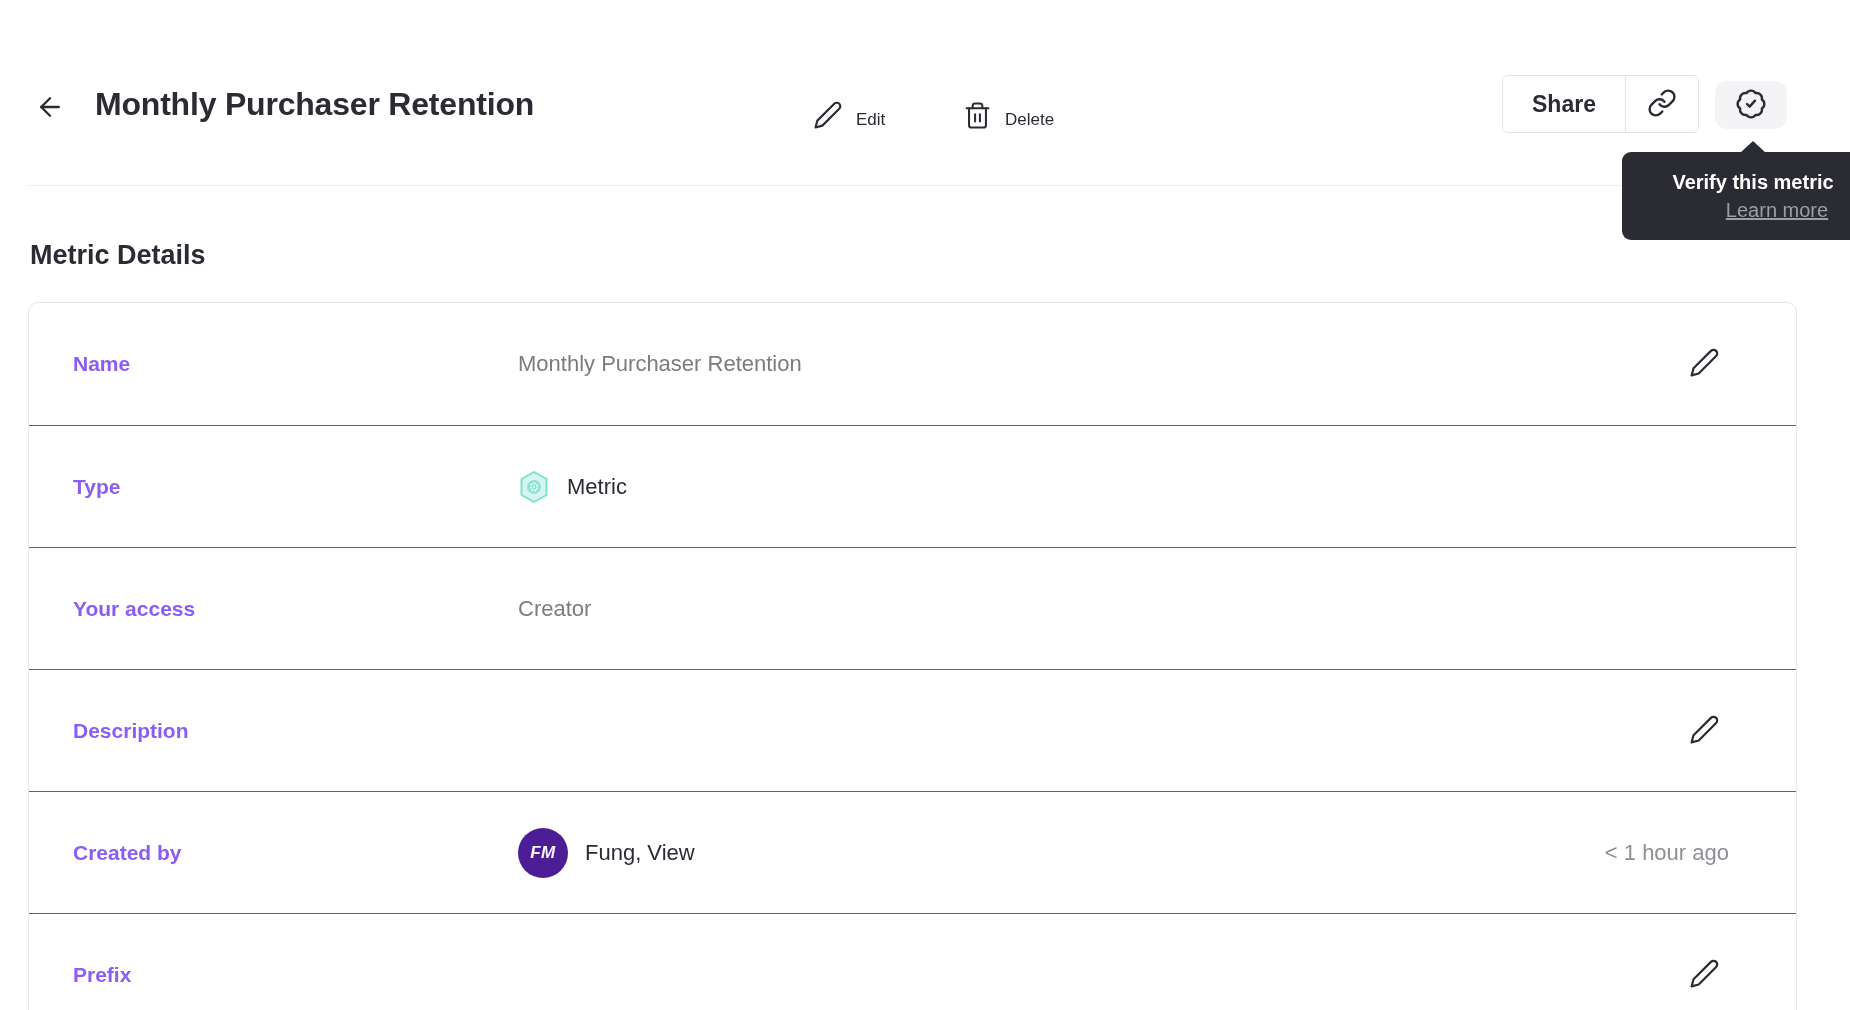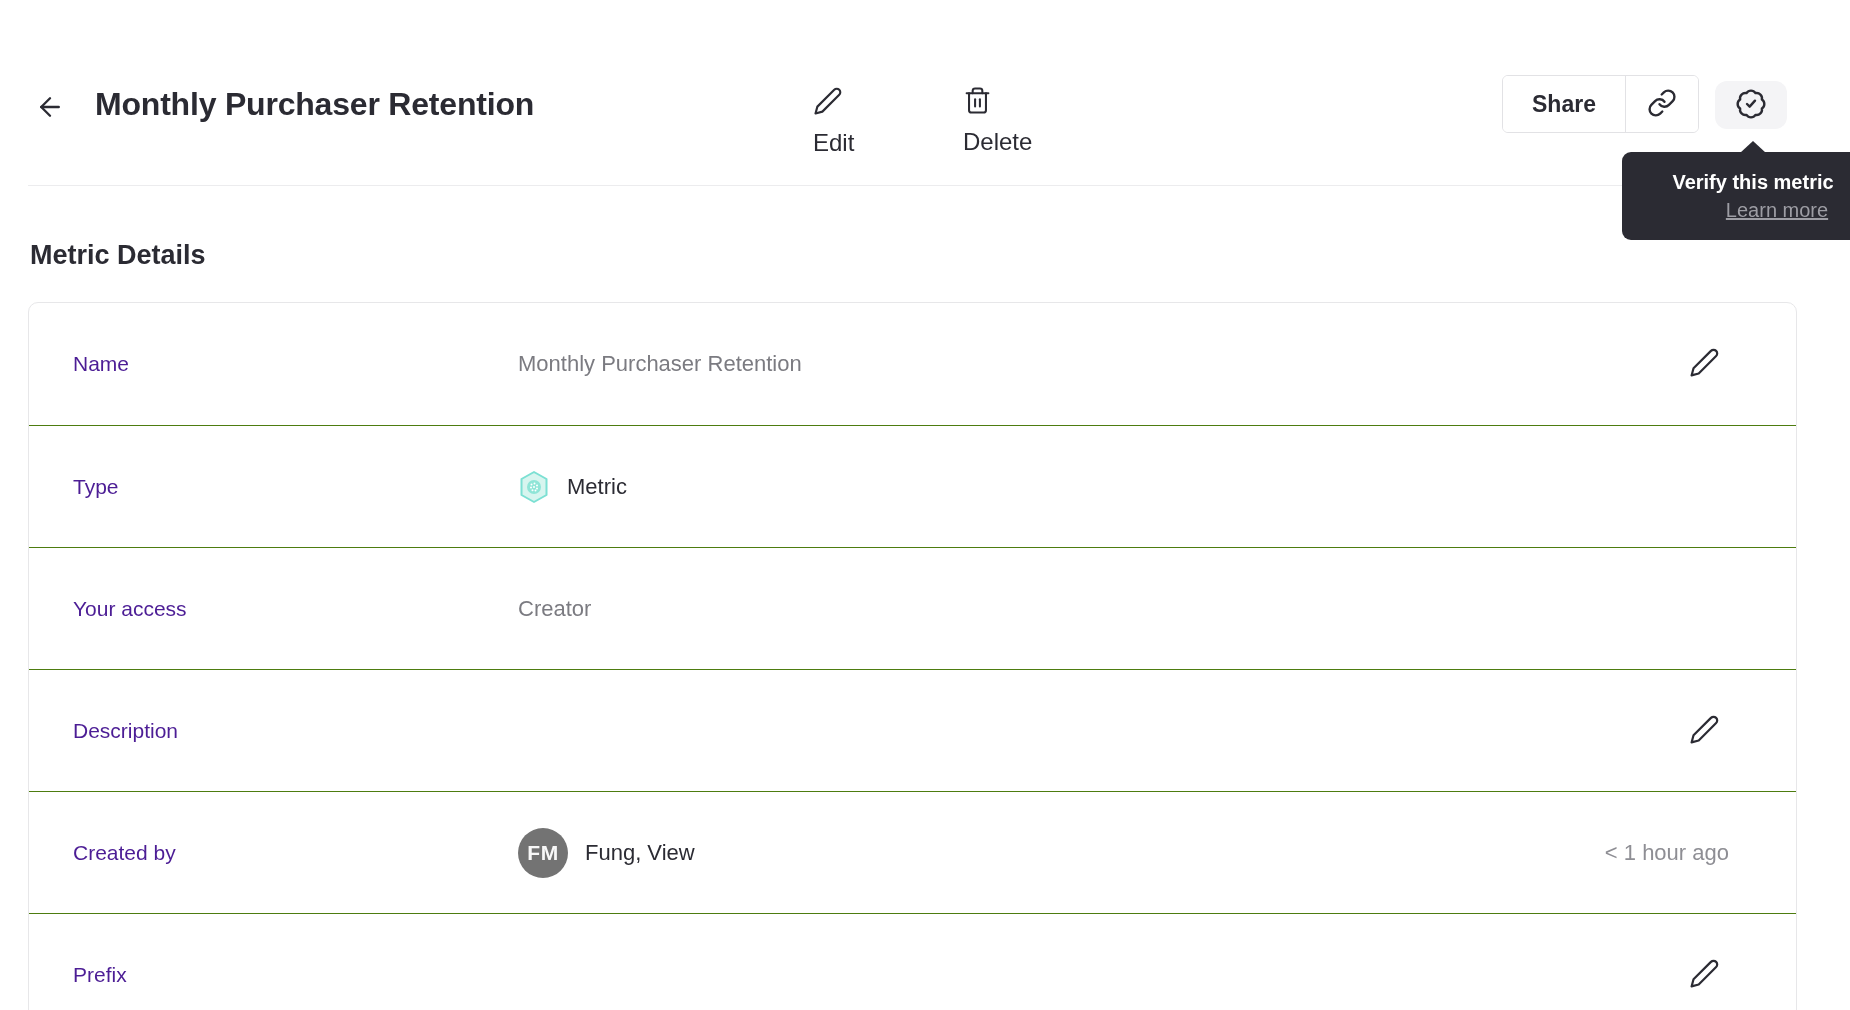--- a/index.html
+++ b/index.html
@@ -5,23 +5,23 @@
   * { margin:0; padding:0; box-sizing:border-box; }
   html,body { width:1850px; height:1010px; overflow:hidden; background:#ffffff;
     font-family:"Liberation Sans", sans-serif; color:#2b2b33; }
 
   
   .header { position:absolute; left:0; top:0; width:1850px; height:185px; background:#fff; }
   .back-btn { position:absolute; left:30px; top:88px; width:40px; height:40px; border:none;
     background:transparent; cursor:pointer; display:flex; align-items:center; justify-content:center; }
   .page-title { position:absolute; left:95px; top:86px; font-size:32px; font-weight:700;
     letter-spacing:-0.2px; color:#2b2b33; white-space:nowrap; }
-  .txt-btn { position:absolute; top:86px; height:44px; display:flex; align-items:flex-start; gap:13px;
+  .txt-btn { position:absolute; top:86px; height:44px; display:flex; align-items:flex-end; gap:13px;
     border:none; background:transparent; cursor:pointer; font-family:inherit;
-    font-size:24px; font-weight:500; color:#2b2b33; white-space:nowrap;flex-direction:column; }
+    font-size:17px; font-weight:500; color:#2b2b33; white-space:nowrap; }
   .txt-btn svg { display:block; }
   .btn-edit { left:813px; }
   .btn-delete { left:963px; }
   .btn-insights { left:1208px; }
   .share-group { position:absolute; left:1502px; top:75px; height:58px; display:flex;
     border:1px solid #e2e2e5; border-radius:6px; background:#fff; overflow:hidden; }
   .share-btn { width:122px; height:100%; border:none; background:#fff; cursor:pointer;
     font-family:inherit; font-size:23px; font-weight:600; color:#2b2b33; }
   .link-btn { width:73px; height:100%; border:none; border-left:1px solid #e2e2e5; background:#fff;
     cursor:pointer; display:flex; align-items:center; justify-content:center; }
@@ -42,30 +42,30 @@
 
   
   .section-title { position:absolute; left:30px; top:240px; font-size:27px; font-weight:700;
     color:#2b2b33; }
 
   
   .card { position:absolute; left:28px; top:302px; width:1769px; height:740px;
     border:1px solid #e7e7e9; border-radius:10px; background:#fff; }
   .row { position:relative; height:122px; display:flex; align-items:center; }
   .row + .row { border-top:1px solid #4d7c0f; }
-  .row-label { position:absolute; left:44px; font-size:21px; font-weight:400; color:#4c1d95; }
+  .row-label { position:absolute; left:44px; font-size:21px; font-weight:700; color:#8b5cf6; }
   .row-value { position:absolute; left:489px; display:flex; align-items:center; gap:17px;
     font-size:22px; color:#7b7b81; }
   .row-value.dark { color:#2b2b33; }
   .row-edit { position:absolute; right:70px; width:44px; height:44px; border:none;
     background:transparent; cursor:pointer; display:flex; align-items:center; justify-content:center; }
   .row-meta { position:absolute; right:67px; font-size:22px; color:#8e8e94; }
-  .avatar { width:50px; height:50px; border-radius:50%; background:#737373; color:rgba(255,255,255,0.95);
-    font-size:21px; font-weight:600; display:flex; align-items:center; justify-content:center;
-    letter-spacing:0.5px; }
+  .avatar { width:50px; height:50px; border-radius:50%; background:#4c1d95; color:rgba(255,255,255,0.95);
+    font-size:17px; font-weight:600; display:flex; align-items:center; justify-content:center;
+    letter-spacing:0.5px;font-style:italic; }
   .hex-icon { display:block; }
 </style>
 </head>
 <body>
 
 <div class="header">
   <button class="back-btn">
     <span>
       <svg width="30" height="30" viewBox="0 0 24 24" fill="none" stroke="#2b2b33" stroke-width="1.9" stroke-linecap="round" stroke-linejoin="round">
           <line x1="19" y1="12" x2="5" y2="12"></line>

